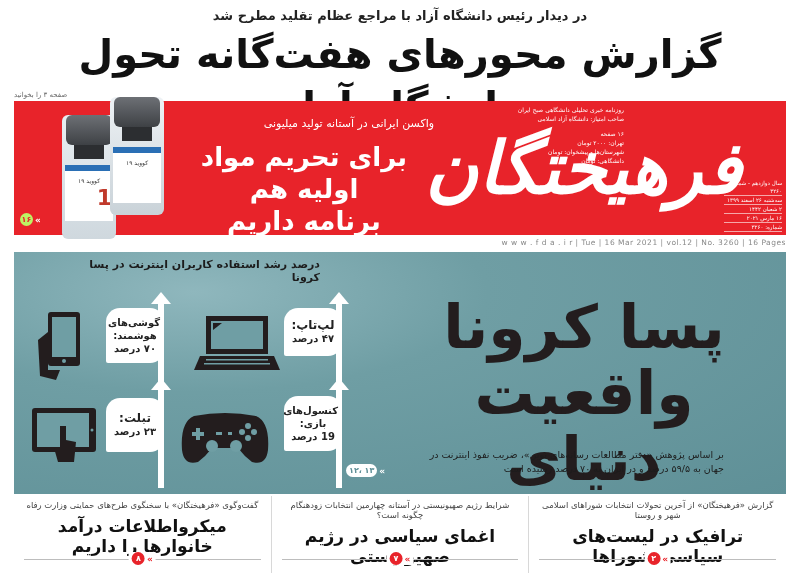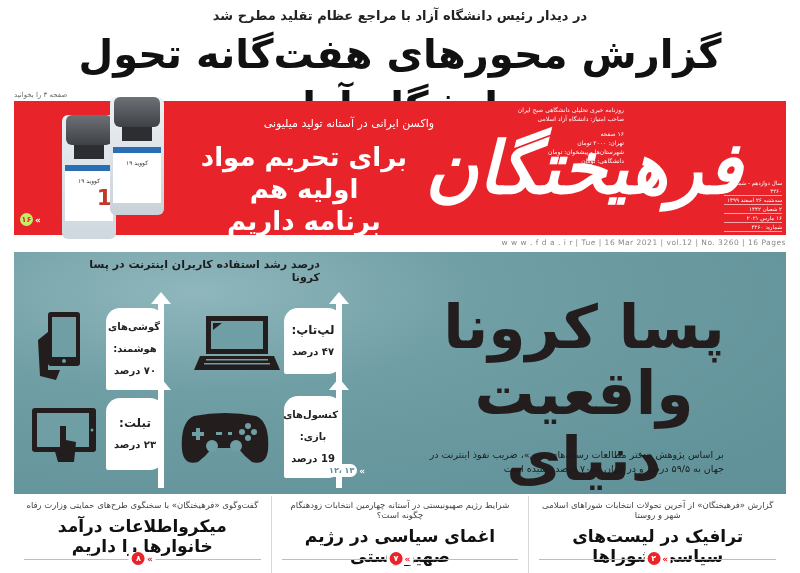--- a/index.html
+++ b/index.html
@@ -45,29 +45,29 @@
 
   .dateline { position: absolute; top: 238px; left: 14px; width: 772px; text-align: right; font-size: 7.5px; color: #888; letter-spacing: 0.5px; direction: ltr; }
 
   
   .infobox { position: absolute; top: 252px; left: 14px; width: 772px; height: 242px;
     background: radial-gradient(ellipse at 180px 40px, #8fb7bd 0%, #6f9ea4 35%, #5f9097 100%); }
   .info-title { position: absolute; top: 6px; left: 56px; width: 250px; text-align: right; direction: rtl; font-size: 11px; font-weight: bold; color: #1c1c1c; }
 
   .stat { position: absolute; }
   .stat .bubble { position: absolute; background: #fff; border-radius: 14px 14px 14px 2px; padding: 8px 4px; width: 58px;
-    direction: rtl; text-align: center; font-size: 10px; font-weight: bold; color: #222; line-height: 22px; }
+    direction: rtl; text-align: center; font-size: 10px; font-weight: bold; color: #222; line-height: 13px; }
   .stat .stem { position: absolute; width: 6px; background: #fff; }
   .stat .arrowhead { position: absolute; width: 0; height: 0; border-left: 10px solid transparent; border-right: 10px solid transparent; border-bottom: 12px solid #fff; }
   .icon-dark { position: absolute; }
 
   .main-headline { position: absolute; top: 42px; left: 380px; width: 380px; direction: rtl; text-align: center;
     font-size: 60px; font-weight: bold; color: #231d1e; line-height: 66px; letter-spacing: -2px; }
   .info-body { position: absolute; top: 196px; left: 410px; width: 300px; direction: rtl; text-align: right; font-size: 9.5px; color: #1c1c1c; line-height: 14px; }
-  .info-badge { position: absolute; top: 212px; left: 312px; direction: ltr; }
+  .info-badge { position: absolute; top: 212px; left: 332px; direction: ltr; }
   .badge-white2 .dot { background: #fff; color: #5f9097; }
   .badge-white2 .arr { color: #fff; }
 
   
   .stories { position: absolute; top: 496px; left: 14px; width: 772px; height: 77px; display: flex; direction: rtl; }
   .story { flex: 1; position: relative; padding: 0 10px; border-left: 1px solid #d8d8d8; }
   .story:last-child { border-left: none; }
   .story .kicker { margin-top: 4px; text-align: center; font-size: 8.5px; color: #444; direction: rtl; }
   .story .title { margin-top: 6px; text-align: center; font-size: 17px; font-weight: bold; color: #111; direction: rtl; letter-spacing: -0.5px; }
   .story .rule { position: absolute; left: 10px; right: 10px; top: 63px; height: 1px; background: #bdbdbd; }

